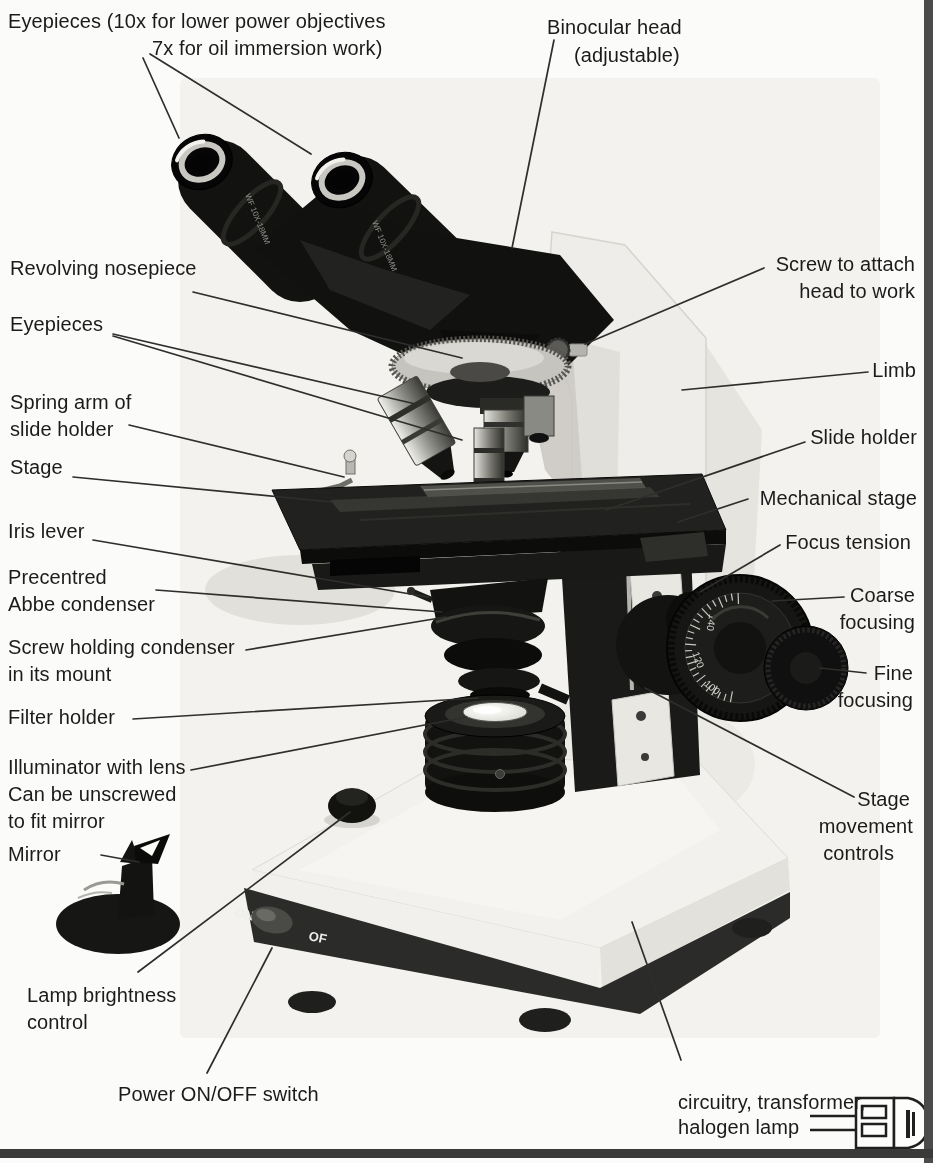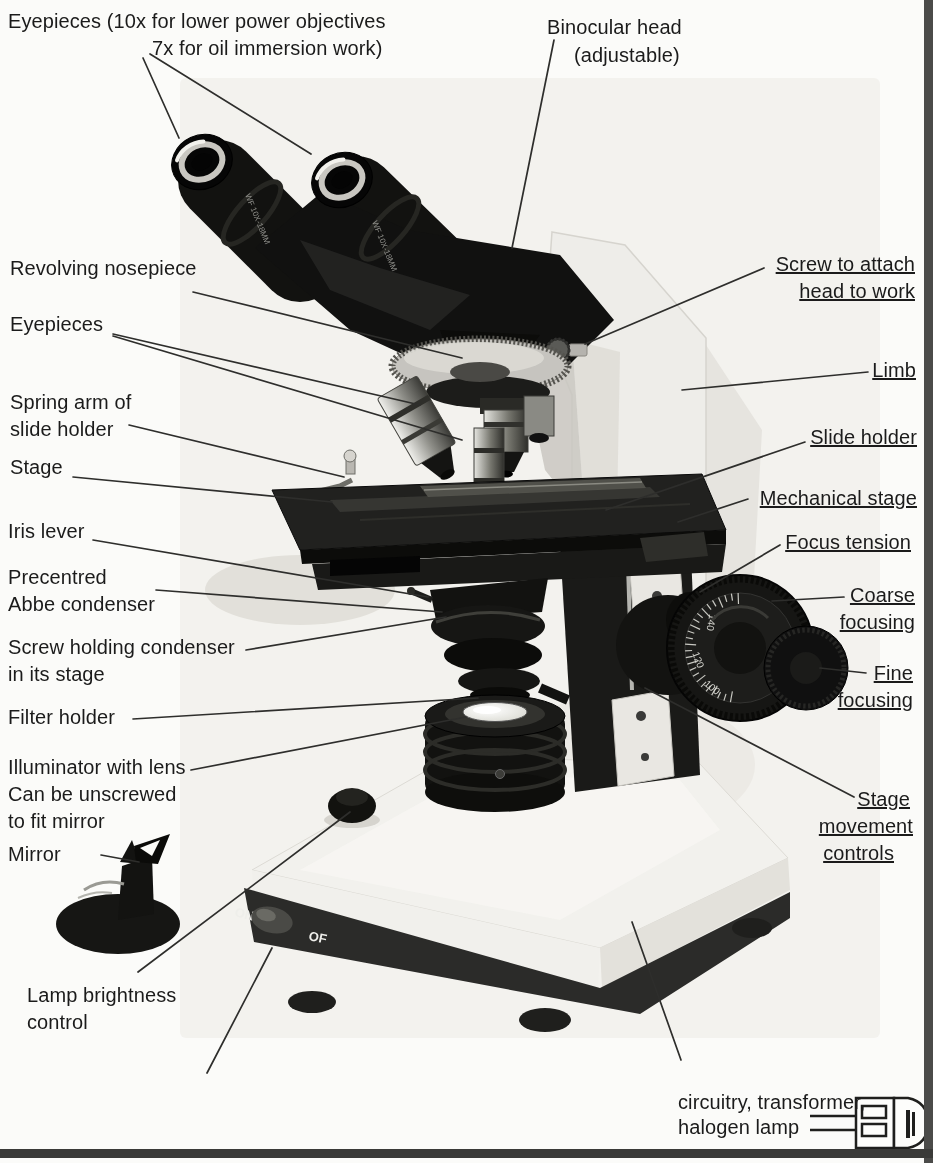--- a/index.html
+++ b/index.html
@@ -1,21 +1,21 @@
 <!DOCTYPE html>
 <html><head>
 <meta charset="utf-8">
 <style>
   html,body{margin:0;padding:0;background:#e8e8e6;}
   .page{position:relative;width:933px;height:1163px;background:#fbfbf9;overflow:hidden;
         font-family:"Liberation Sans",sans-serif;}
   svg.fig{position:absolute;left:0;top:0;}
   .lbl{position:absolute;font-size:20px;line-height:25px;color:#1b1b1b;white-space:nowrap;
        letter-spacing:.1px;}
-  .r{text-align:right;text-decoration:underline;}
+  .r{text-align:right;}
   .svgtxt{font-family:"Liberation Sans",sans-serif;}
 </style>
 </head>
 <body>
 
 <div class="page">
 
 <svg class="fig" width="933" height="1163" viewBox="0 0 933 1163">
   <defs>
     <linearGradient id="metal" x1="0" y1="0" x2="1" y2="0">
@@ -289,28 +289,29 @@
 <div class="lbl" style="left:574px;top:43px">(adjustable)</div>
 <div class="lbl" style="left:10px;top:256px">Revolving nosepiece</div>
 <div class="lbl" style="left:10px;top:312px">Eyepieces</div>
 <div class="lbl" style="left:10px;top:390px">Spring arm of</div>
 <div class="lbl" style="left:10px;top:417px">slide holder</div>
 <div class="lbl" style="left:10px;top:455px">Stage</div>
 <div class="lbl" style="left:8px;top:519px">Iris lever</div>
 <div class="lbl" style="left:8px;top:565px">Precentred</div>
 <div class="lbl" style="left:8px;top:592px">Abbe condenser</div>
 <div class="lbl" style="left:8px;top:635px">Screw holding condenser</div>
-<div class="lbl" style="left:8px;top:662px">in its stage</div>
+<div class="lbl" style="left:8px;top:662px">in its mount</div>
 <div class="lbl" style="left:8px;top:705px">Filter holder</div>
 <div class="lbl" style="left:8px;top:755px">Illuminator with lens</div>
 <div class="lbl" style="left:8px;top:782px">Can be unscrewed</div>
 <div class="lbl" style="left:8px;top:809px">to fit mirror</div>
 <div class="lbl" style="left:8px;top:842px">Mirror</div>
 <div class="lbl" style="left:27px;top:983px">Lamp brightness</div>
 <div class="lbl" style="left:27px;top:1010px">control</div>
+<div class="lbl" style="left:118px;top:1082px">Power ON/OFF switch</div>
 <div class="lbl" style="left:678px;top:1090px">circuitry, transformer,</div>
 <div class="lbl" style="left:678px;top:1115px">halogen lamp</div>
 <div class="lbl r" style="right:18px;top:252px">Screw to attach</div>
 <div class="lbl r" style="right:18px;top:279px">head to work</div>
 <div class="lbl r" style="right:17px;top:358px">Limb</div>
 <div class="lbl r" style="right:16px;top:425px">Slide holder</div>
 <div class="lbl r" style="right:16px;top:486px">Mechanical stage</div>
 <div class="lbl r" style="right:22px;top:530px">Focus tension</div>
 <div class="lbl r" style="right:18px;top:583px">Coarse</div>
 <div class="lbl r" style="right:18px;top:610px">focusing</div>

